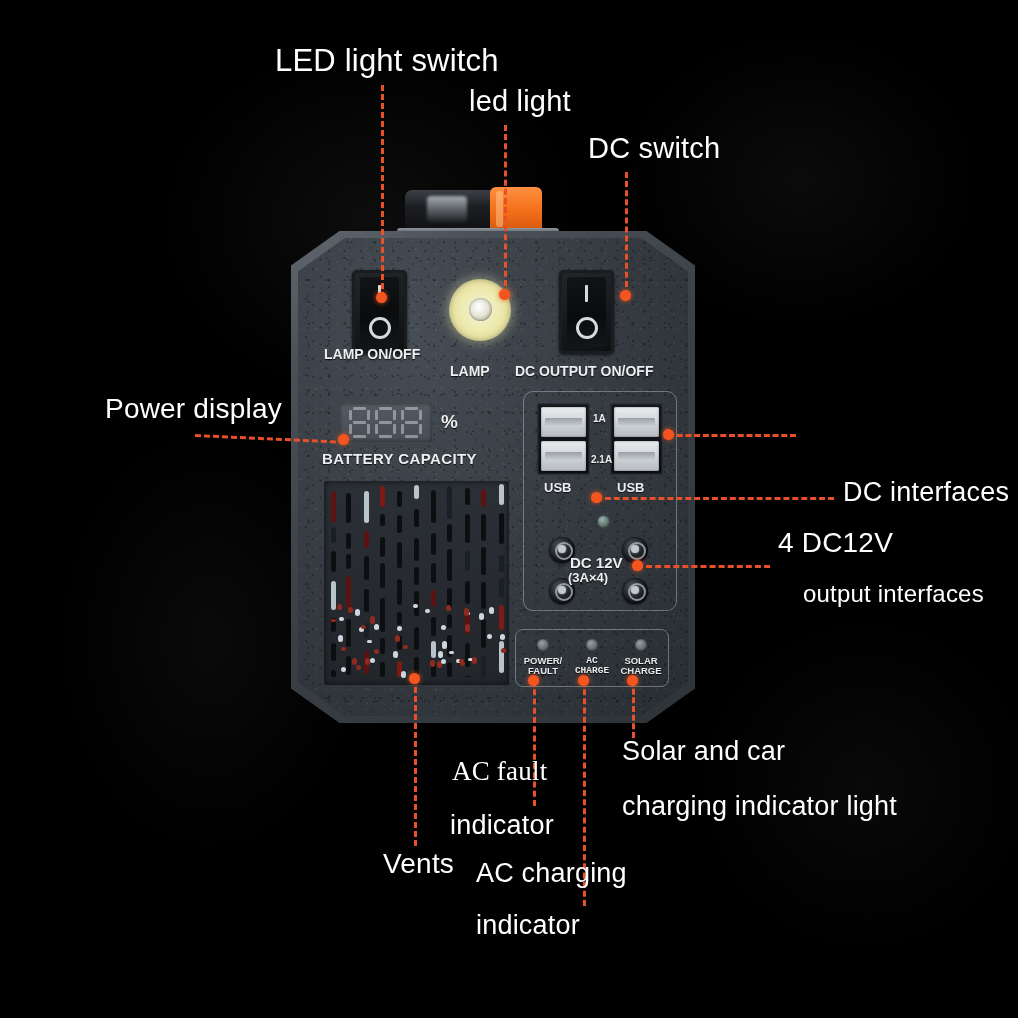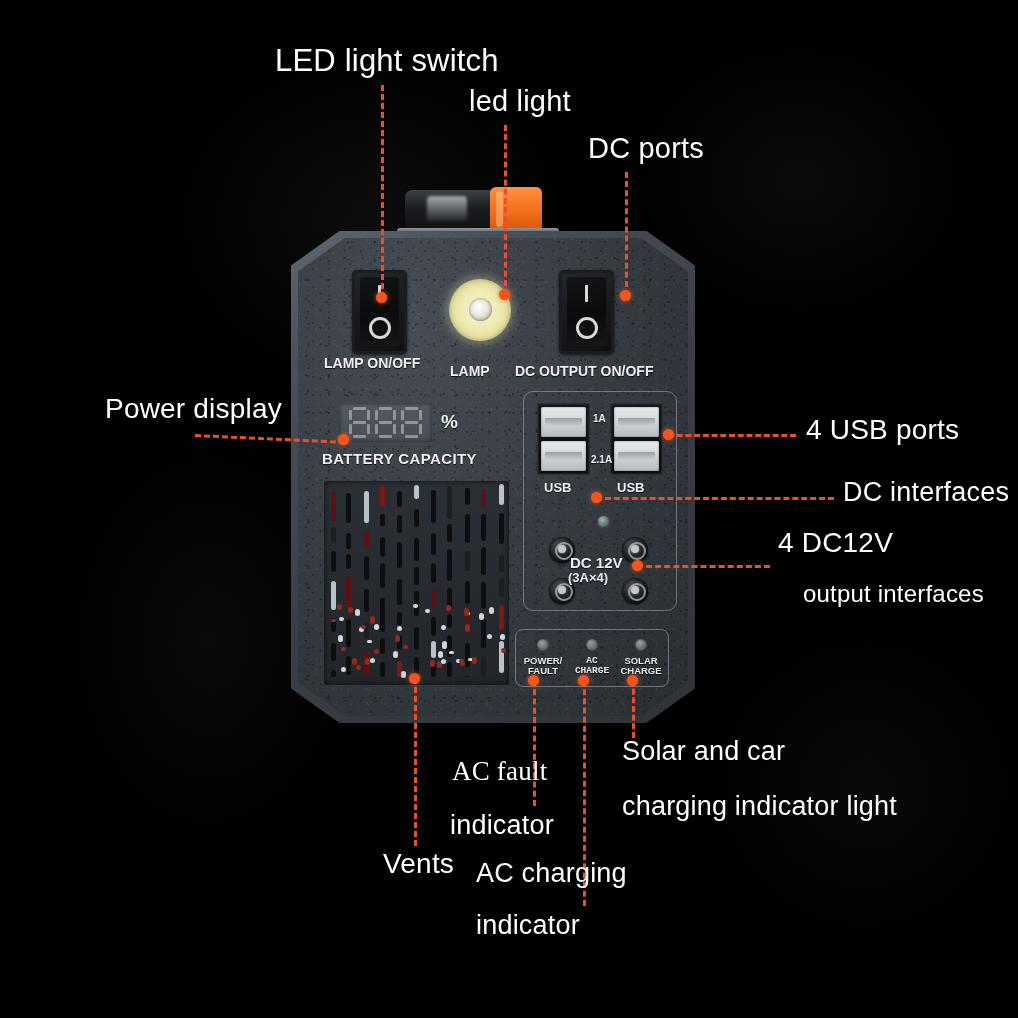--- a/index.html
+++ b/index.html
@@ -205,21 +205,21 @@
     <div id="shell"></div>
     <div id="face"></div>
     <div id="speckle"></div>
 
     <div class="rocker" style="left:61px;top:39px;">
       <div class="rocker-in">
         <div class="rk-I"></div>
         <div class="rk-O"></div>
       </div>
     </div>
-    <div class="cap" style="left:33px;top:124px;font-size:14px;">LAMP  ON/OFF</div>
+    <div class="cap" style="left:33px;top:115px;font-size:14px;">LAMP  ON/OFF</div>
 
     <div id="lamp">
       <div id="lamp-core"></div>
     </div>
     <div class="cap" style="left:159px;top:132px;font-size:14px;">LAMP</div>
 
     <div class="rocker" style="left:268px;top:39px;">
       <div class="rocker-in">
         <div class="rk-I"></div>
         <div class="rk-O"></div>
@@ -450,25 +450,24 @@
   <div class="lead lead-v" style="left:583px;top:680px;height:226px;"></div>
   <div class="dot" style="left:578px;top:675px;"></div>
 
   <div class="lead lead-v" style="left:632px;top:680px;height:58px;"></div>
   <div class="dot" style="left:627px;top:675px;"></div>
 
   <div class="lbl" style="left:275px;top:43px;font-size:31px;">LED light switch</div>
 
   <div class="lbl" style="left:469px;top:85px;font-size:29px;">led light</div>
 
-  <div class="lbl" style="left:588px;top:132px;font-size:29px;">DC ports</div>
+  <div class="lbl" style="left:588px;top:132px;font-size:29px;">DC switch</div>
 
   <div class="lbl" style="left:105px;top:393px;font-size:28px;">Power display</div>
 
-  <div class="lbl" style="left:806px;top:414px;font-size:28px;">4 USB ports</div>
 
   <div class="lbl" style="left:843px;top:477px;font-size:27px;">DC interfaces</div>
 
   <div class="lbl" style="left:778px;top:527px;font-size:28px;">4 DC12V</div>
   <div class="lbl" style="left:771px;top:580px;font-size:24px;margin-left:32px;">output interfaces</div>
 
   <div class="lbl" style="left:622px;top:736px;font-size:27px;">Solar and car</div>
   <div class="lbl" style="left:622px;top:791px;font-size:27px;">charging indicator light</div>
 
   <div class="lbl" style="left:452px;top:756px;font-size:27px;font-family:Liberation Serif, serif;">AC fault</div>

